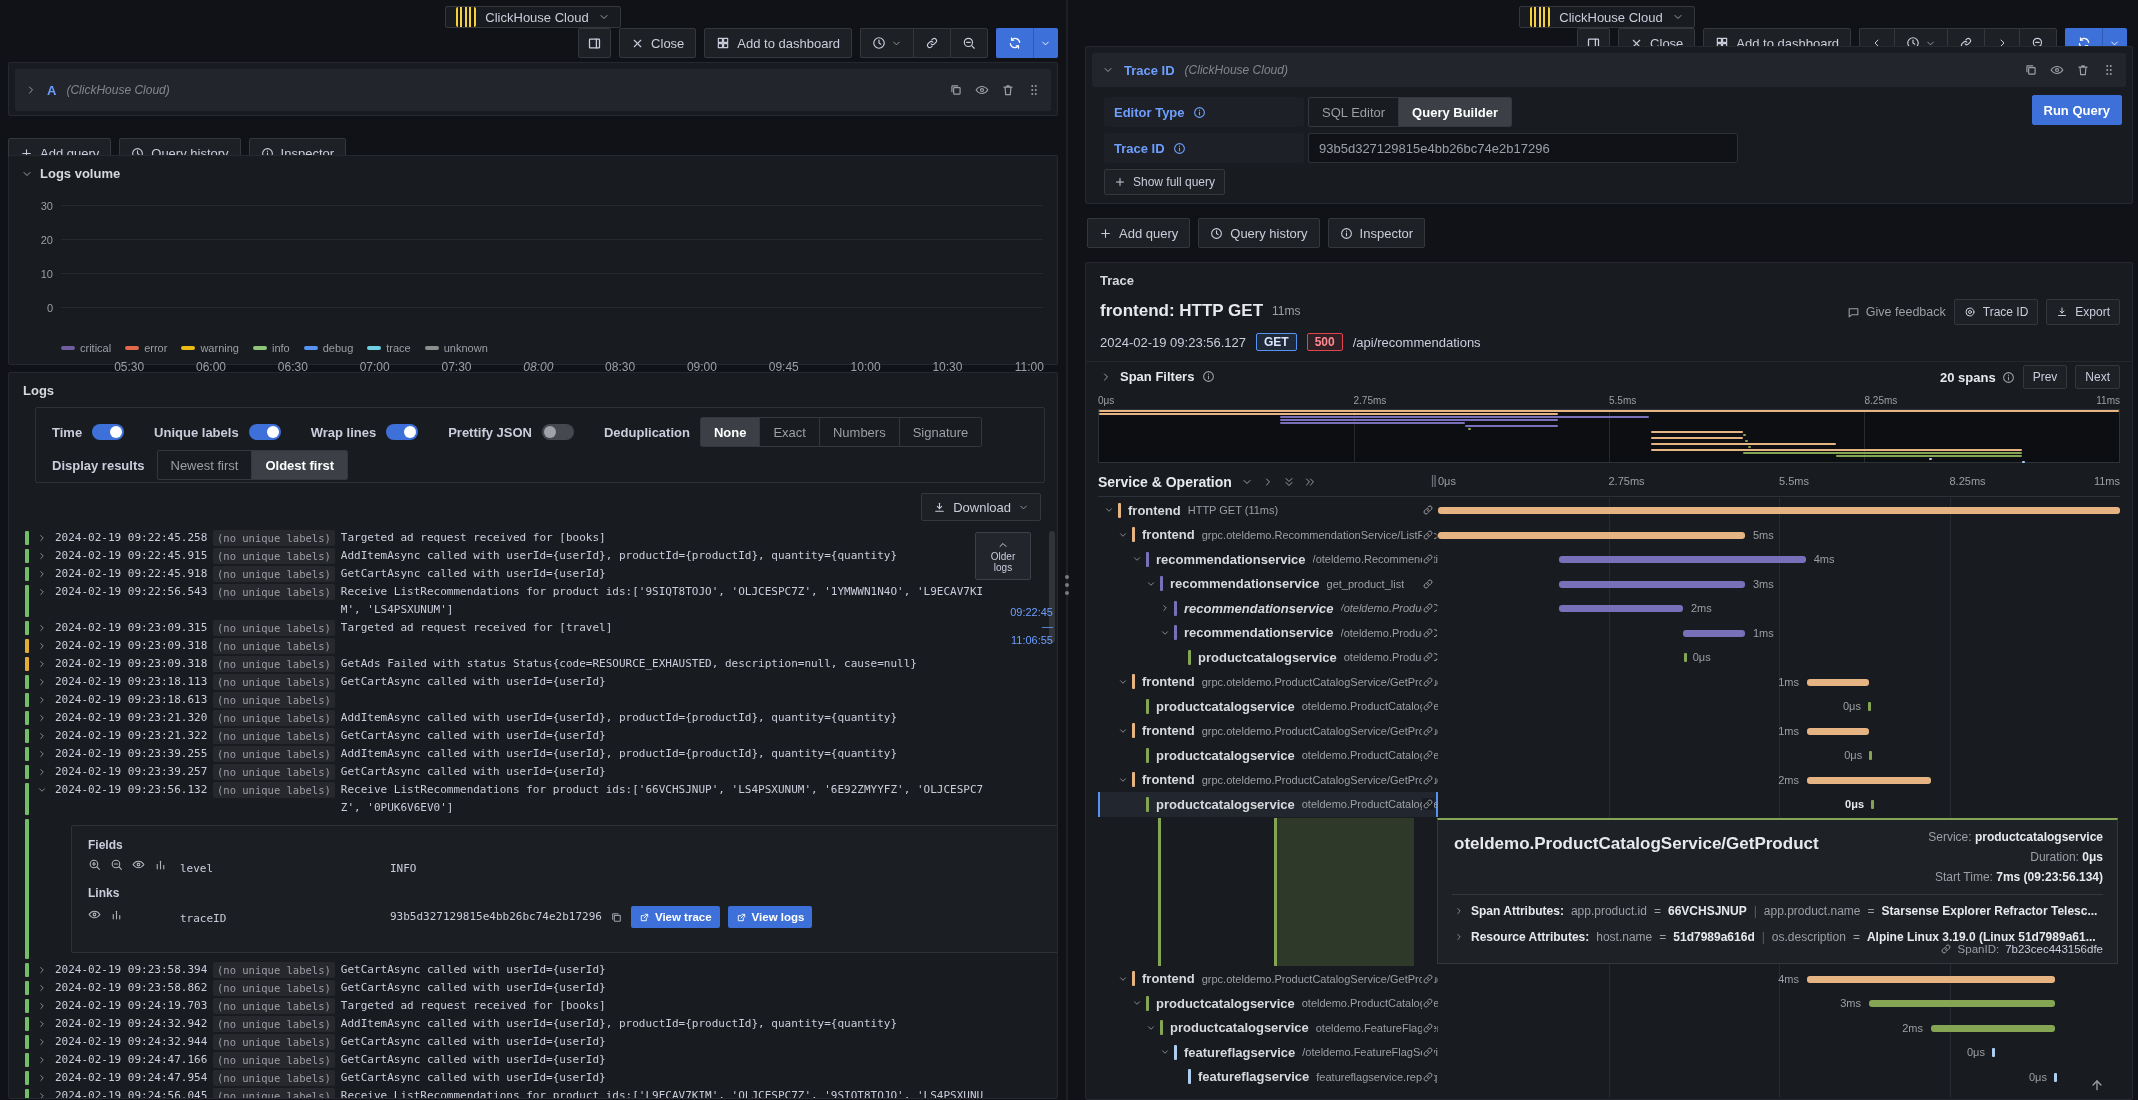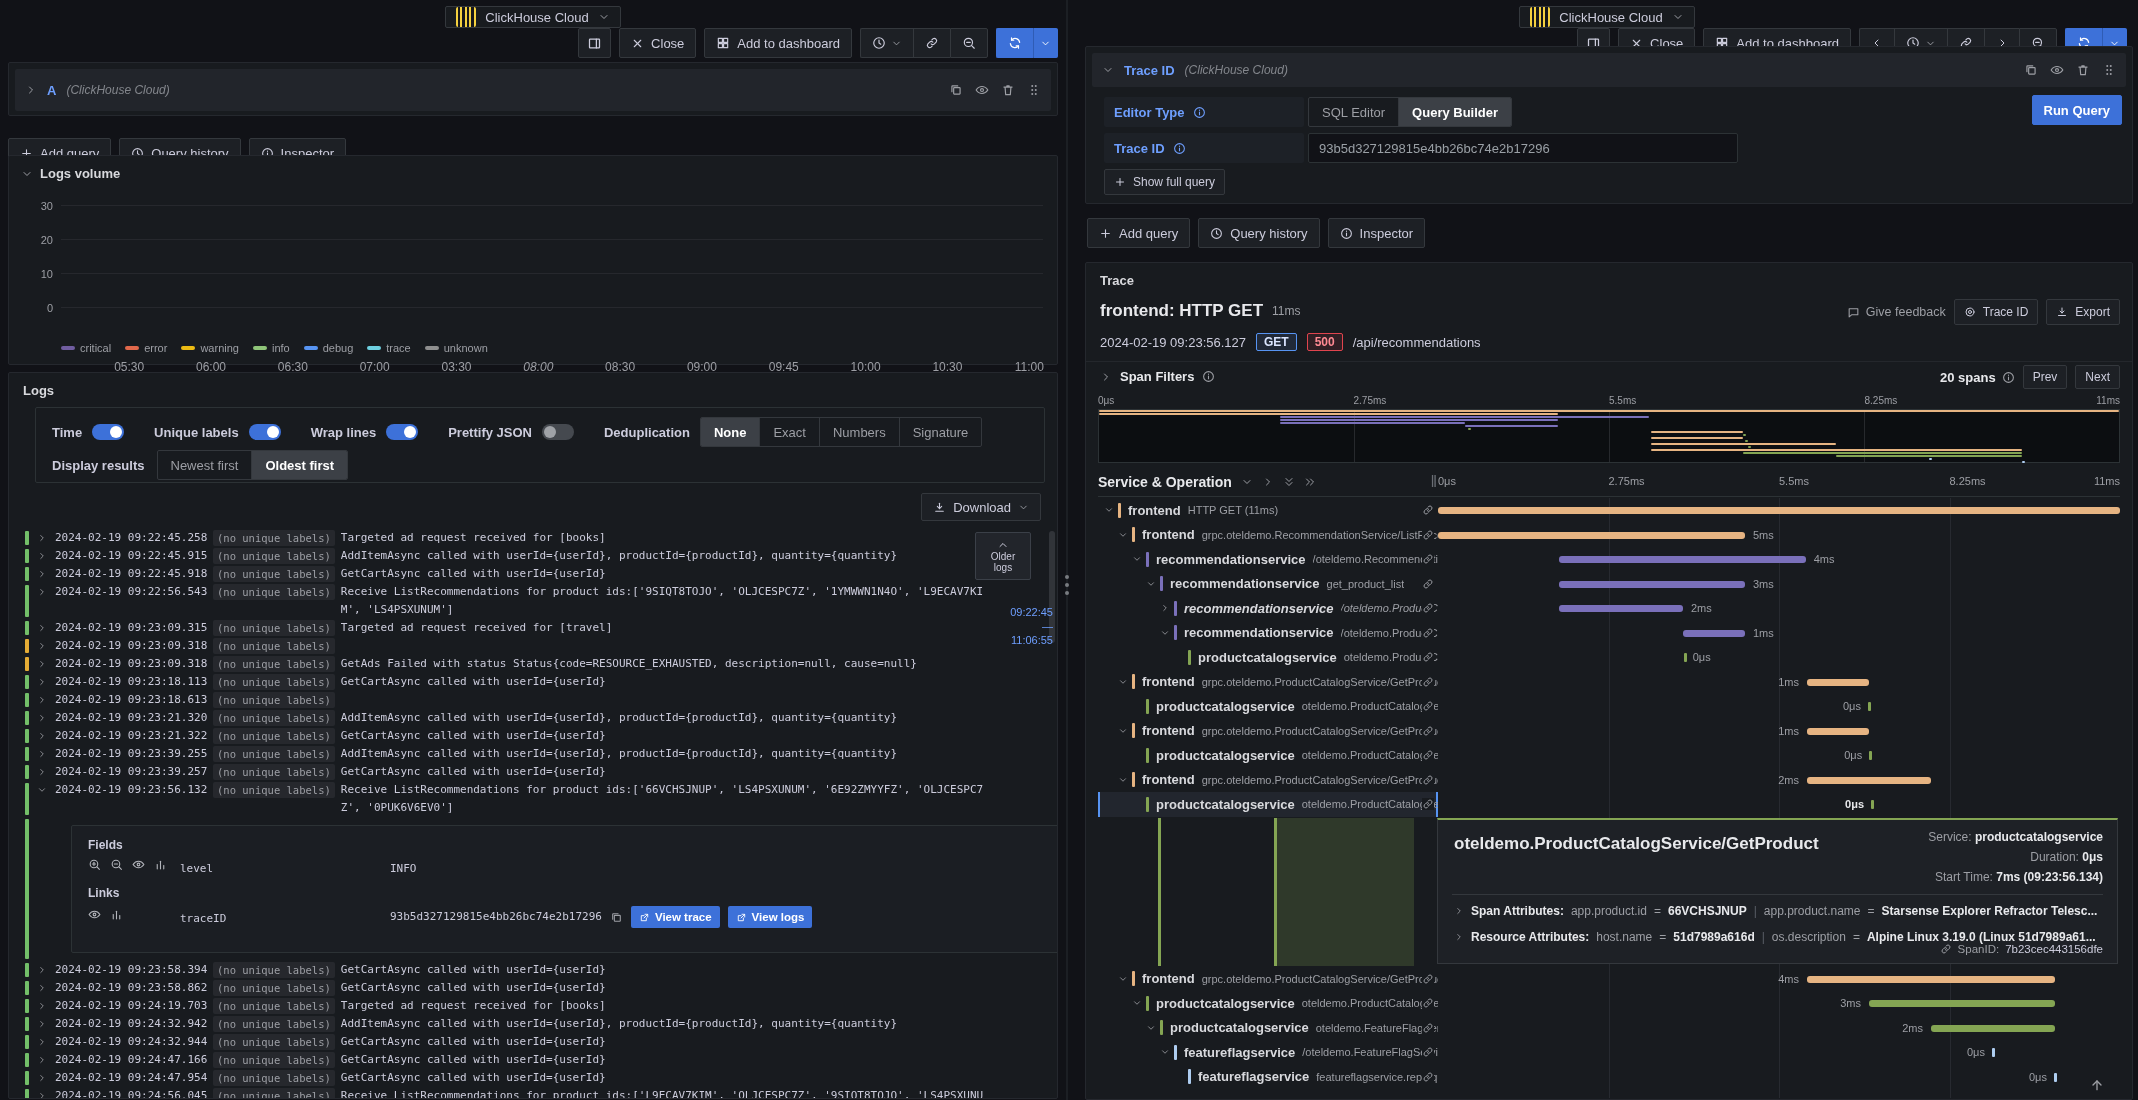--- a/index.html
+++ b/index.html
@@ -872,21 +872,21 @@
             <div class="inf" style="height: 39.3939%;"></div>
           </div>
           <div class="lvbar">
             <div class="inf" style="height: 30.303%;"></div>
           </div>
         </div>
         <div class="xtick" style="left: 6.94%;">05:30</div>
         <div class="xtick" style="left: 15.273%;">06:00</div>
         <div class="xtick" style="left: 23.606%;">06:30</div>
         <div class="xtick" style="left: 31.939%;">07:00</div>
-        <div class="xtick" style="left: 40.272%;">03:30</div>
+        <div class="xtick" style="left: 40.272%;">07:30</div>
         <div class="xtick" style="left: 48.605%; font-style: italic;">08:00</div>
         <div class="xtick" style="left: 56.938%;">08:30</div>
         <div class="xtick" style="left: 65.271%;">09:00</div>
         <div class="xtick" style="left: 73.604%;">09:45</div>
         <div class="xtick" style="left: 81.937%;">10:00</div>
         <div class="xtick" style="left: 90.27%;">10:30</div>
         <div class="xtick" style="left: 98.603%;">11:00</div>
       </div>
     <div id="lv-legend">
         <span class="lgi">

